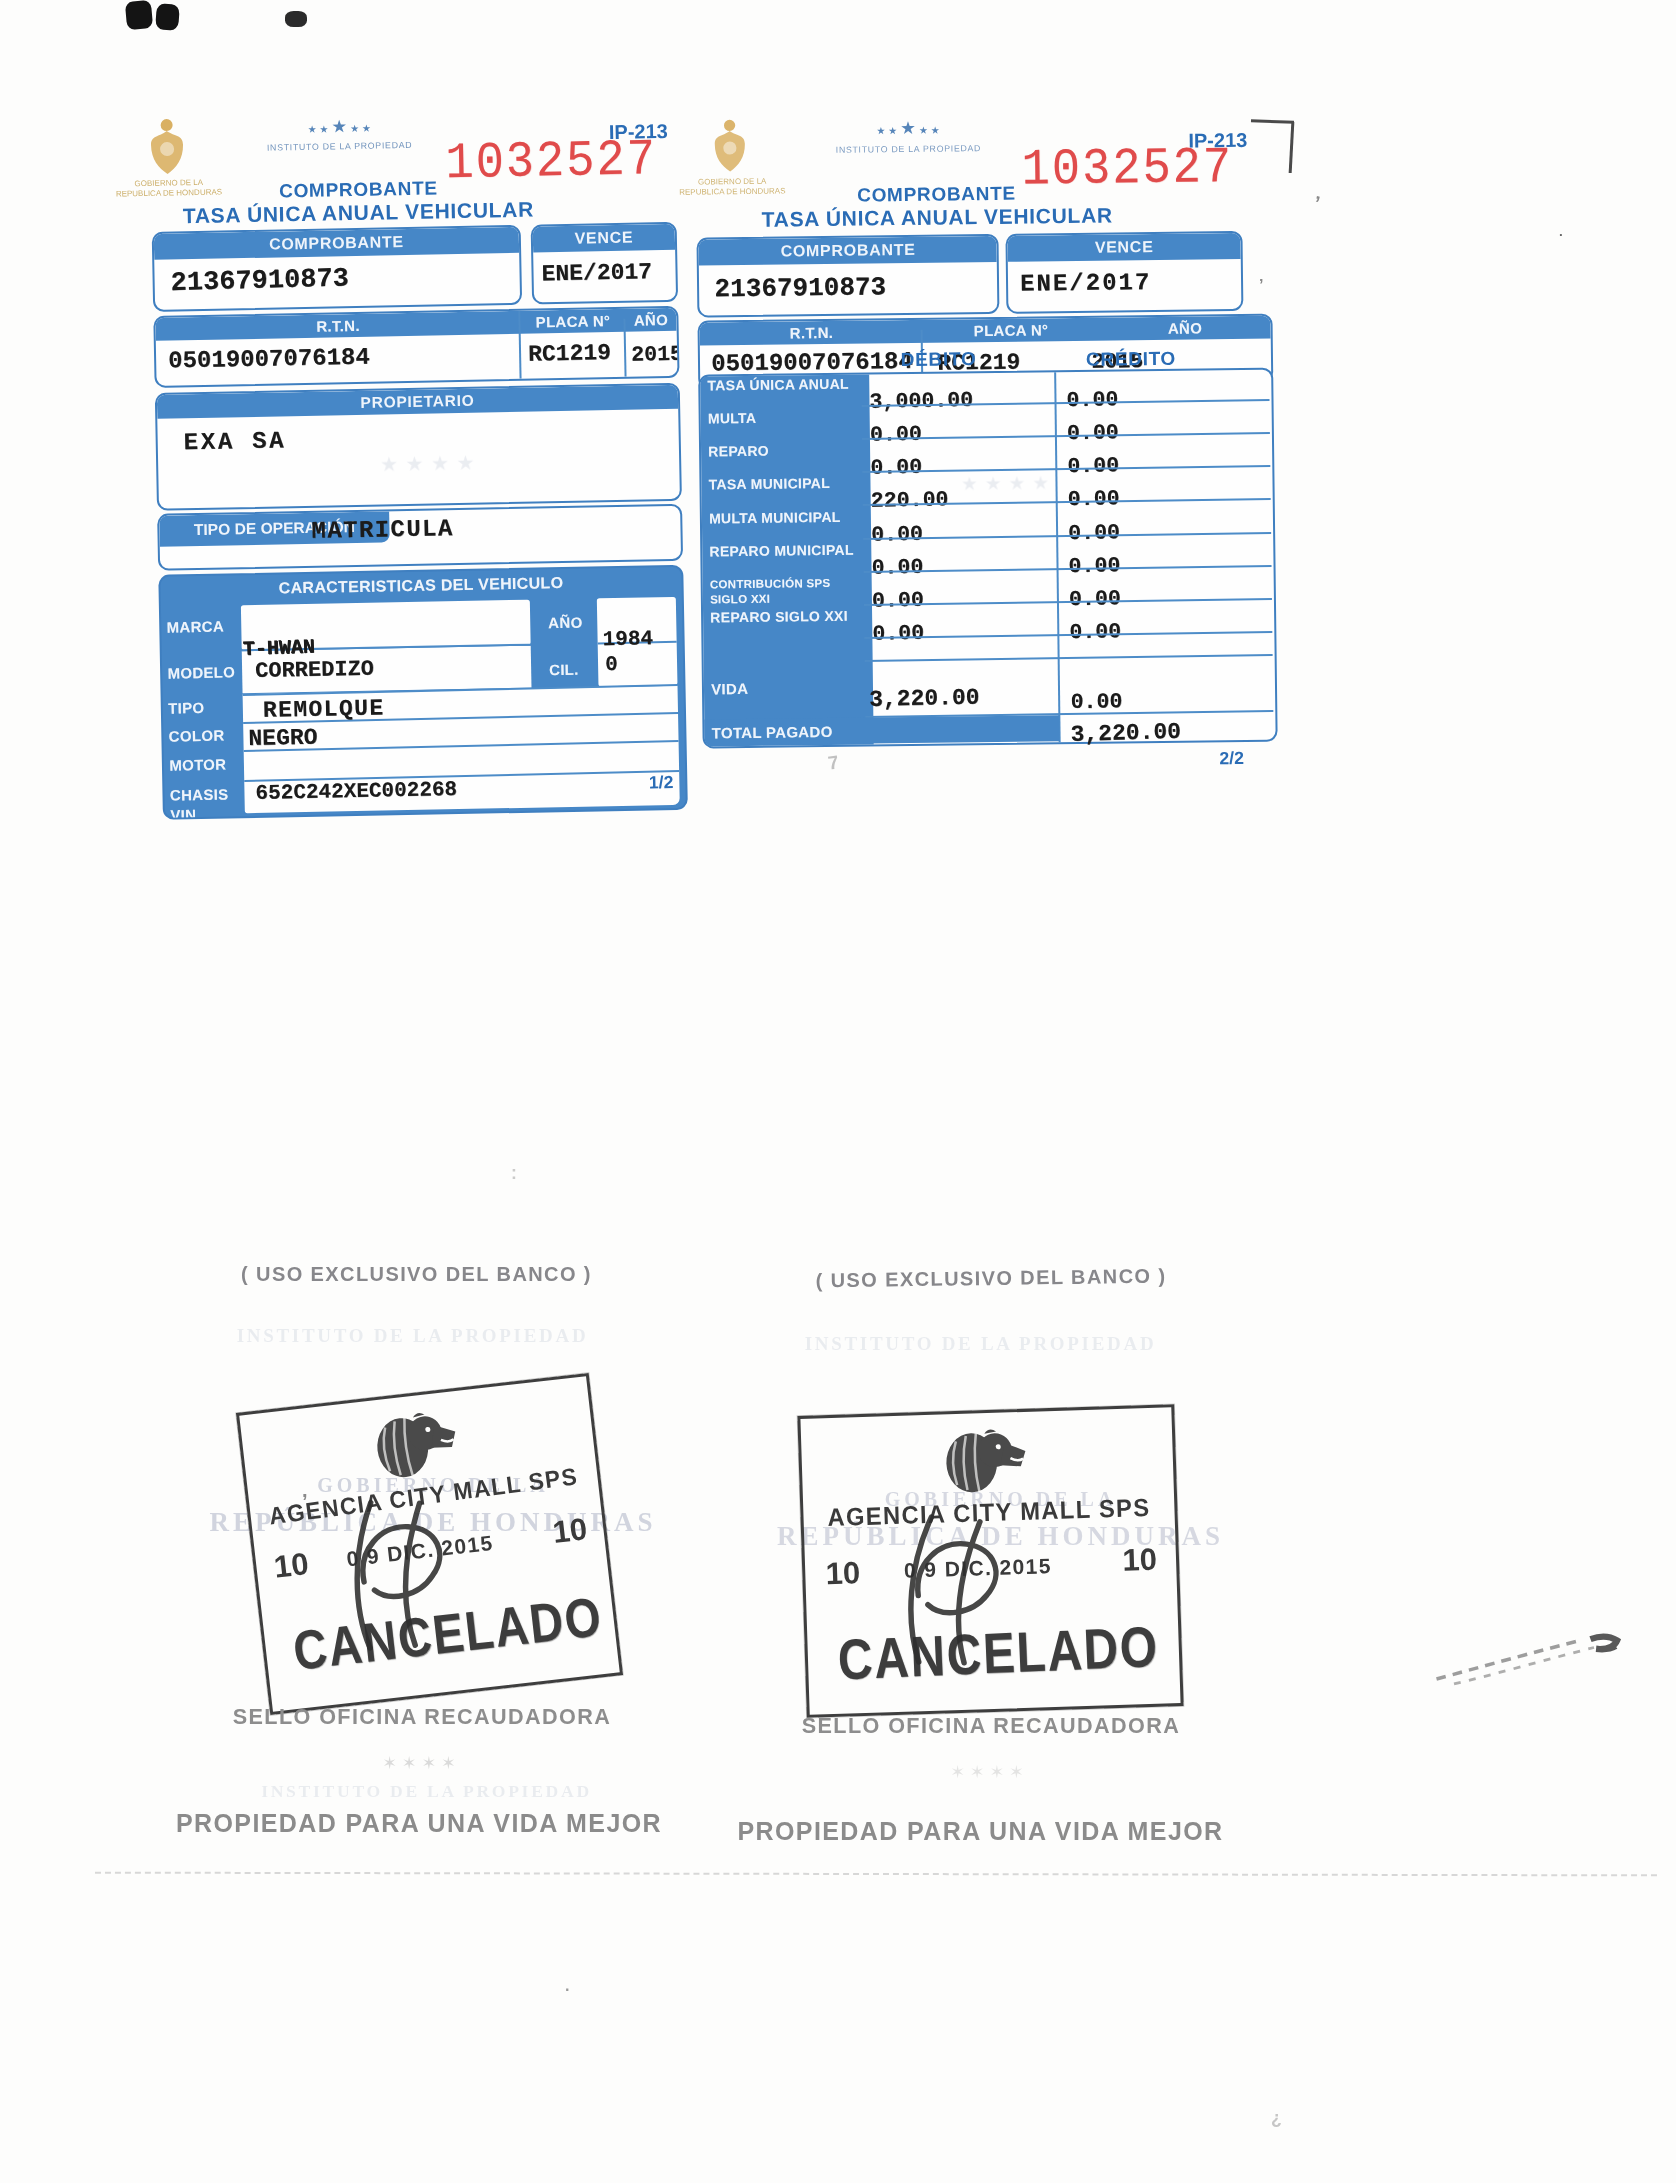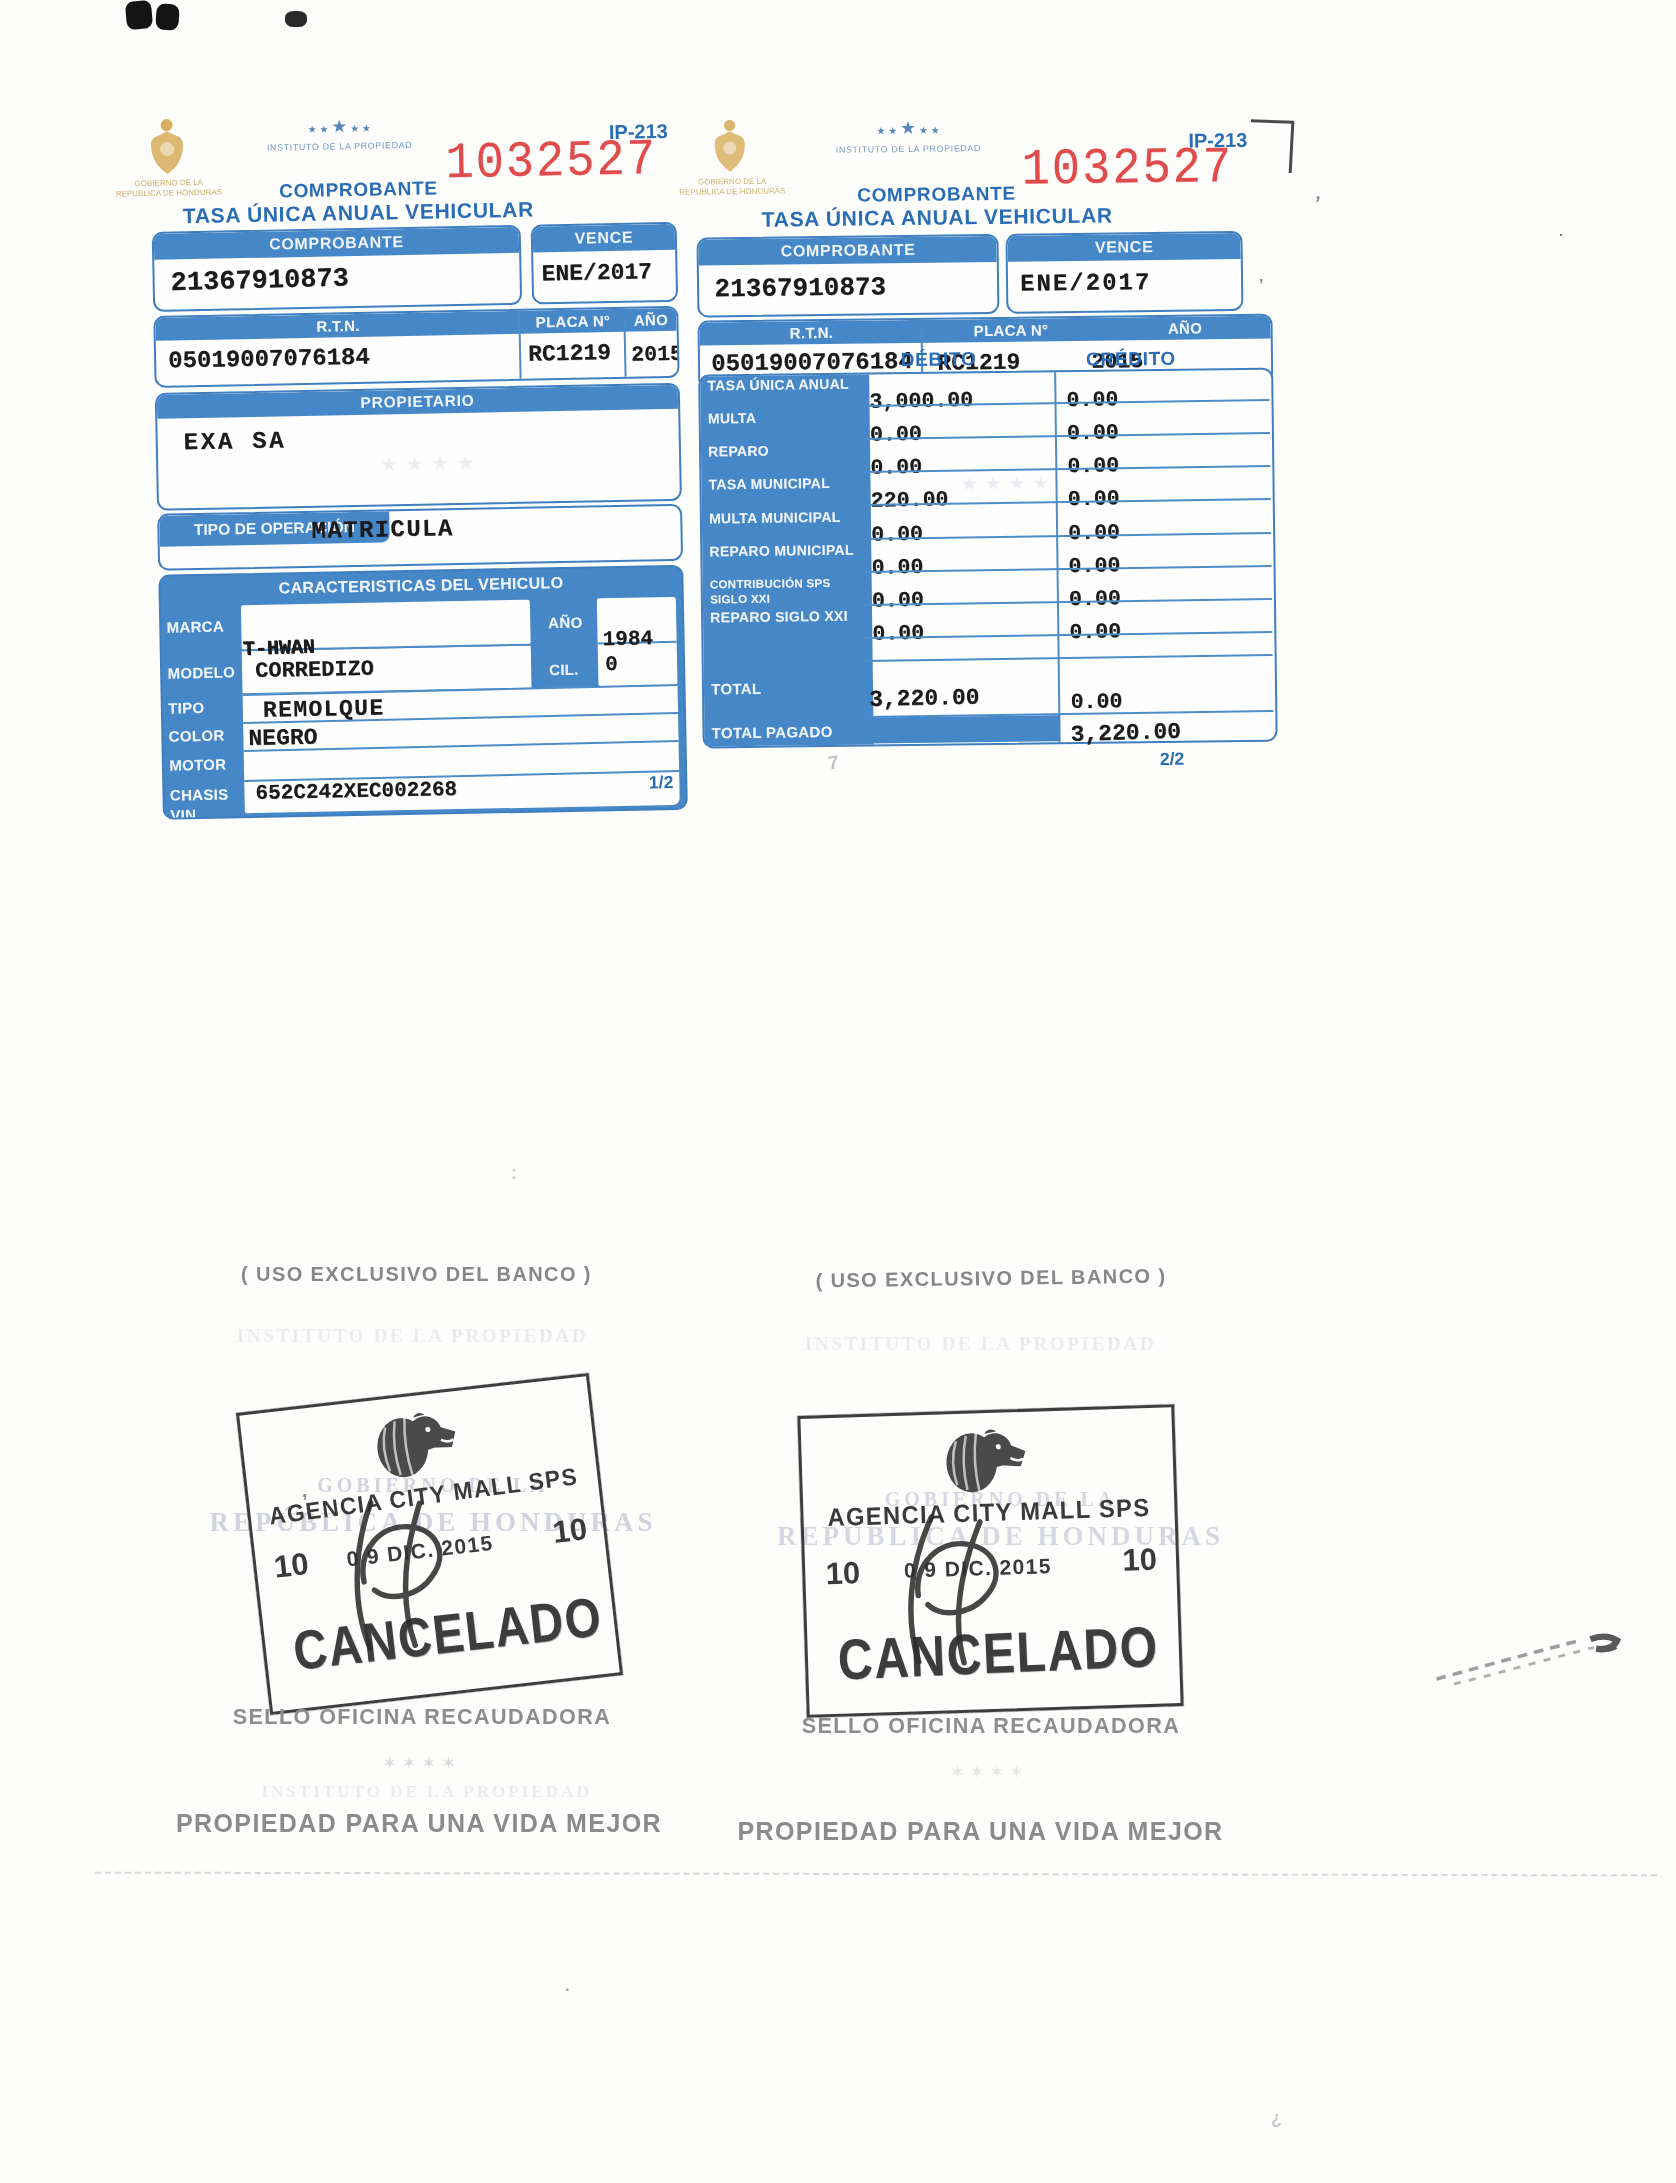--- a/index.html
+++ b/index.html
@@ -244,32 +244,32 @@
           <div class="chg-row" style="top: 232px;">
             <div class="chg-label lblw">REPARO SIGLO XXI</div>
             <div class="chg-deb typed">0.00</div>
             <div class="chg-cred typed">0.00</div>
             <div class="chg-line"></div>
           </div>
         </div>
 
       <div class="thinline" style="left:161px;top:285px;width:408px;transform:rotate(-.15deg);"></div>
 
-      <div class="abs lblw" style="left:6.8px;top:304px;font-size:15px;">TOTAL</div>
+      <div class="abs lblw" style="left:6.8px;top:304px;font-size:15px;">VIDA</div>
       <div class="abs typed" style="left:165px;top:312px;font-size:23px;transform:rotate(-.4deg);">3,220.00</div>
       <div class="abs typed" style="left:366px;top:318px;font-size:21.6px;">0.00</div>
       <div class="thinline" style="left:161px;top:341px;width:408px;transform:rotate(-.15deg);"></div>
 
       <div class="abs bandfill" style="left:0;top:343px;width:355px;height:26px;border-bottom-left-radius:8px;"></div>
       <div class="abs lblw" style="left:6.8px;top:348px;font-size:15px;z-index:2;">TOTAL PAGADO</div>
       <div class="abs typed" style="left:366px;top:349px;font-size:23px;z-index:3;transform:rotate(-1deg);">3,220.00</div>
       <div class="abs ghost" style="left:203px;top:101px;width:203px;font-size:16px;">★  ★  ★  ★</div>
     </div>
 
-    <div class="abs bluetext" style="left:460px;top:650px;width:68px;font-size:17.6px;">2/2</div>
+    <div class="abs bluetext" style="left:476px;top:650px;width:68px;text-align:right;font-size:17.6px;">2/2</div>
   </div>
 
   <div class="mark" style="left:1314px;top:192px;font-size:20px;transform:rotate(12deg);">’</div>
   <div class="mark" style="left:1259px;top:277px;font-size:16px;">’</div>
   <div class="mark" style="left:828px;top:752px;font-size:19px;color:#9a9a9a;opacity:.6;transform:rotate(-8deg);">7</div>
   <div class="mark" style="left:511px;top:1163px;font-size:17.6px;color:#9a9a9a;opacity:.5;">:</div>
   <div class="mark" style="left:302px;top:1479px;font-size:20px;">,</div>
   <div class="mark" style="left:565px;top:1981px;font-size:16px;color:#9a9a9a;">·</div>
   <div class="mark" style="left:1271px;top:2108px;font-size:17.6px;color:#9a9a9a;opacity:.55;">¿</div>
   <div class="mark" style="left:1559px;top:224px;font-size:13.5px;color:#666;">.</div>

